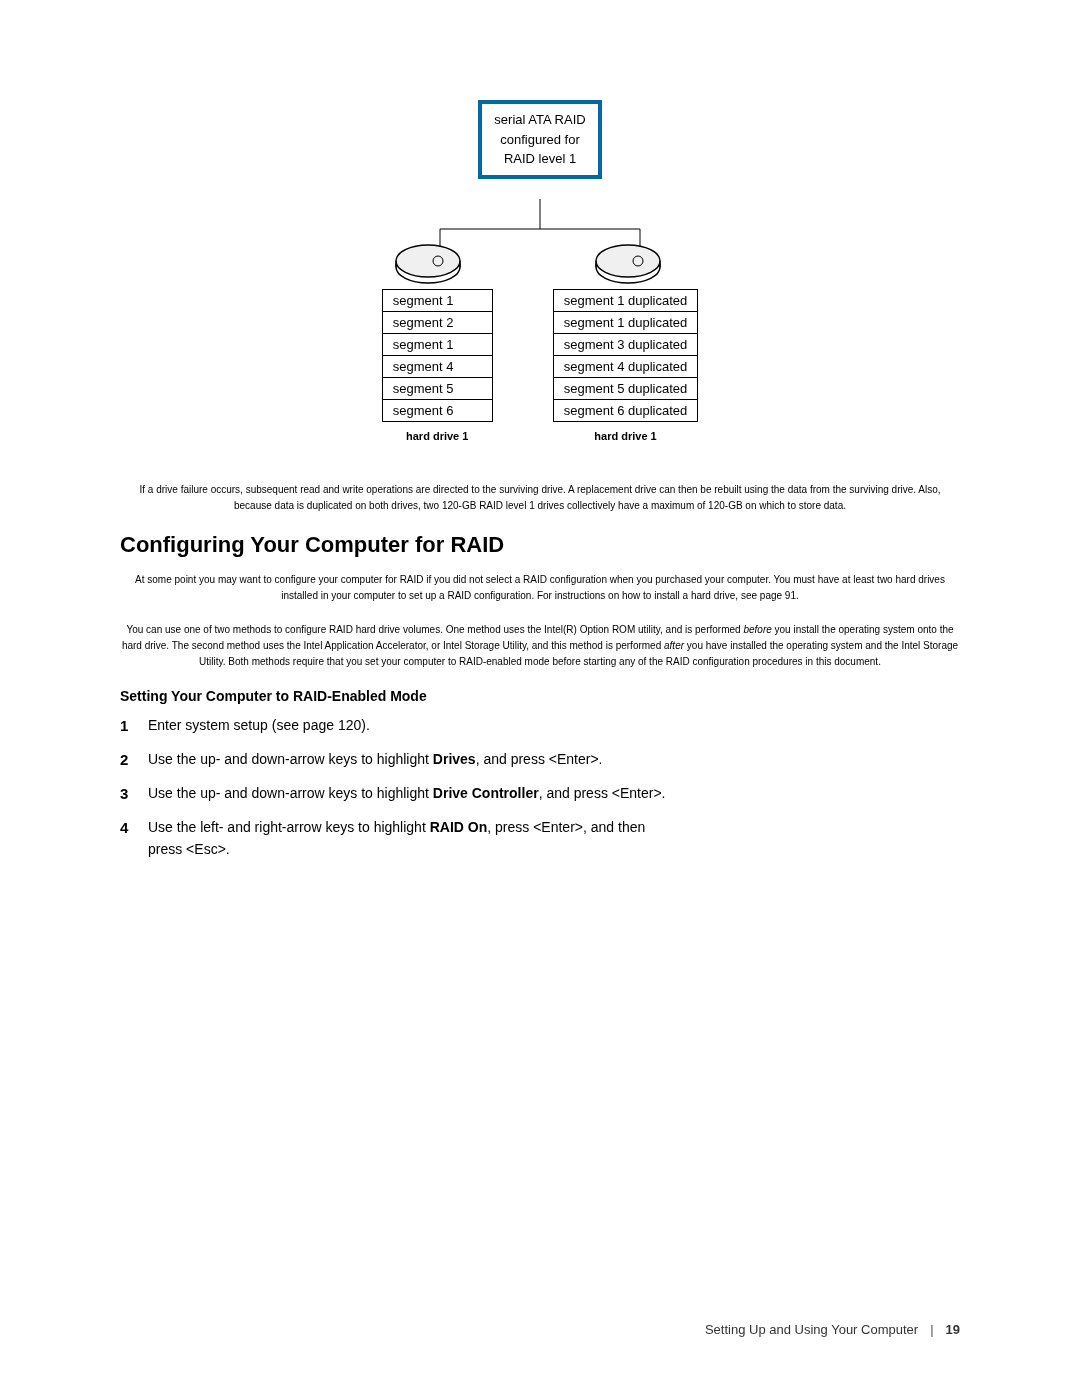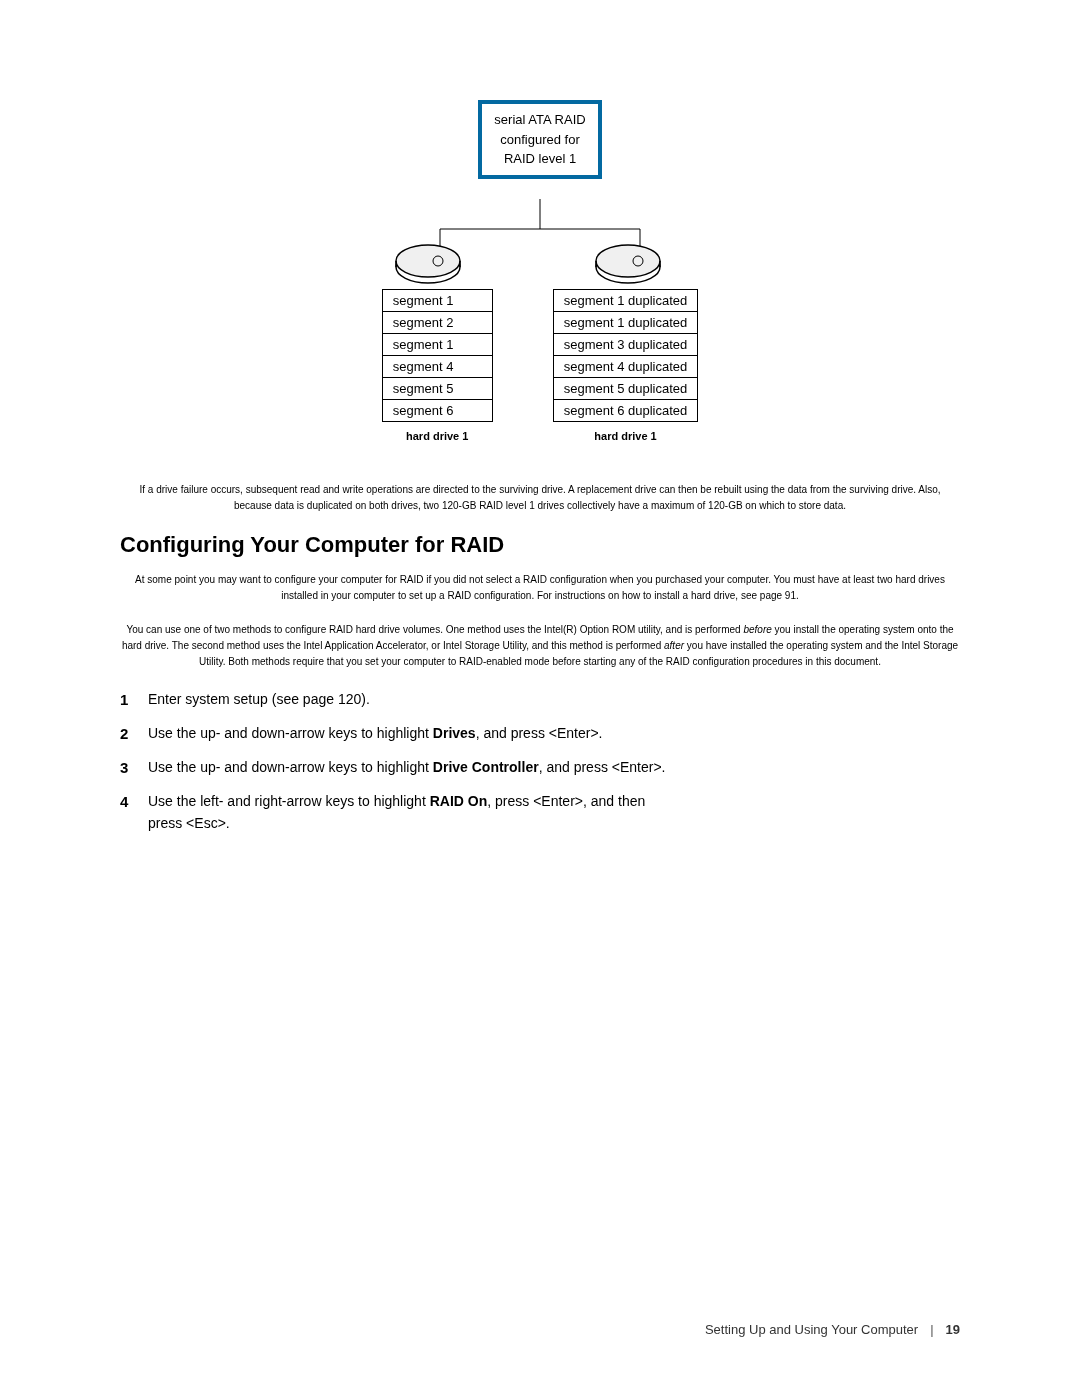--- a/index.html
+++ b/index.html
@@ -239,20 +239,21 @@
   <p class="body-text">If a drive failure occurs, subsequent read and write operations are directed to the surviving drive. A replacement drive can then be rebuilt using the data from the surviving drive. Also, because data is duplicated on both drives, two 120-GB RAID level 1 drives collectively have a maximum of 120-GB on which to store data.</p>
 
   <h2 class="section-heading">Configuring Your Computer for RAID</h2>
 
   <p class="body-text">At some point you may want to configure your computer for RAID if you did not select a RAID configuration when you purchased your computer. You must have at least two hard drives installed in your computer to set up a RAID configuration. For instructions on how to install a hard drive, see page 91.</p>
 
   <p class="body-text">
     <span>You can use one of two methods to configure RAID hard drive volumes. One method uses the Intel(R) Option ROM utility, and is performed </span><span class="italic">before</span><span> you install the operating system onto the hard drive. The second method uses the Intel Application Accelerator, or Intel Storage Utility, and this method is performed </span><span class="italic">after</span><span> you have installed the operating system and the Intel Storage Utility. Both methods require that you set your computer to RAID-enabled mode before starting any of the RAID configuration procedures in this document.</span>
   </p>
 
+  <p class="sub-heading">Setting Your Computer to RAID-Enabled Mode</p>
 
   <ol class="numbered-list">
     <li>
       <span class="num">1</span>
       <span class="li-text">Enter system setup (see page 120).</span>
     </li>
     <li>
       <span class="num">2</span>
       <span class="li-text">Use the up- and down-arrow keys to highlight <span class="bold">Drives</span>, and press &lt;Enter&gt;.</span>
     </li>

